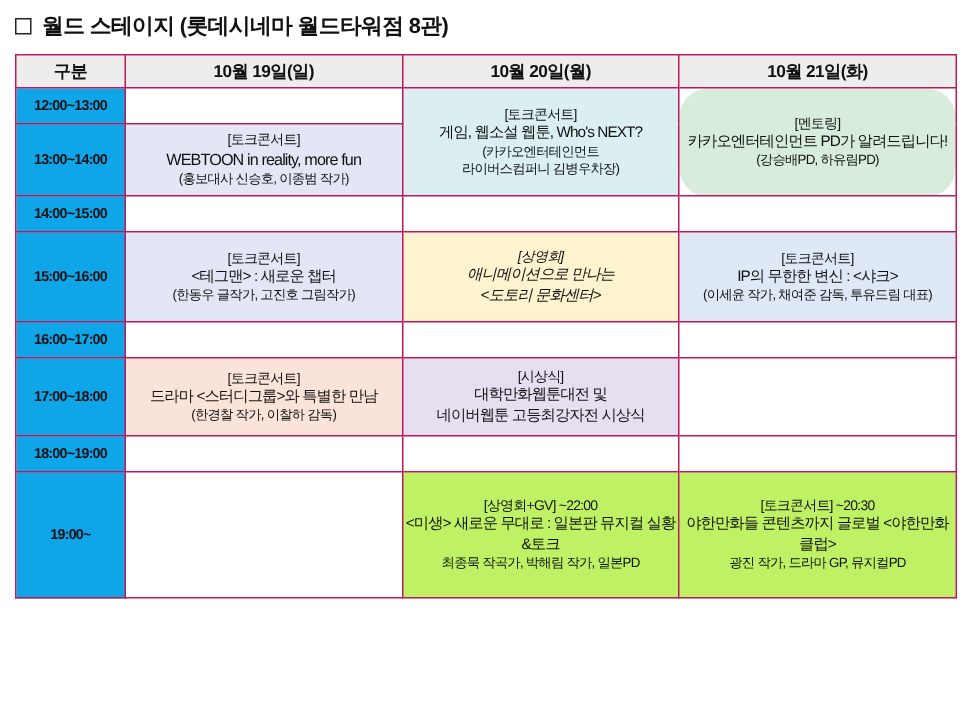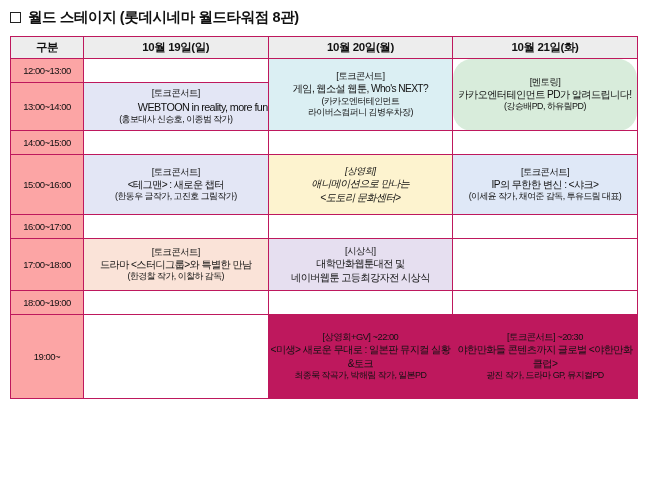--- a/index.html
+++ b/index.html
@@ -58,22 +58,23 @@
     height: 22px;
     letter-spacing: -0.4px;
   }
   col.c-time { width: 73px; }
   col.c-day  { width: 184.6px; }
 
   td.timecell {
     font-size: 9.5px;
     color: #111;
     letter-spacing: -0.5px;
-    background: #fca5a5;
+    background: #0ea5e9;
     white-space: nowrap;
+    font-weight: bold;
   }
   td.cell {
     font-size: 9.3px;
     color: #111;
     line-height: 1.32;
     letter-spacing: -0.5px;
     padding: 2px 3px;
   }
   .cell-inner { display: block; }
   .cat {
@@ -81,38 +82,38 @@
     font-size: 9.3px;
     letter-spacing: -0.5px;
     white-space: nowrap;
   }
   .ttl {
     display: block;
     font-size: 10.2px;
     letter-spacing: -0.6px;
     margin-top: 0px;
   }
-  .ttl.big { font-size: 10.8px; text-align: right; }
+  .ttl.big { font-size: 10.8px; }
   .sub {
     display: block;
     font-size: 8.9px;
     letter-spacing: -0.5px;
     margin-top: 0px;
   }
   .empty { background: #fff; }
 
   
   .bg-blue   { background: #e3e6f5; }
   .bg-cyan   { background: #dbeff3; }
   .bg-green  { background: #d8ecdb; border-radius: 19px; }
   .bg-yellow { background: #fdf3cf; font-style: italic; }
   .bg-peach  { background: #fae3d8; }
   .bg-purple { background: #e6dff0; margin-left: 45px; }
   .bg-ice    { background: #dfe8f7; }
-  .bg-lblue  { background: #be185d; }
+  .bg-lblue  { background: #bef264; }
 </style>
 </head>
 <body>
 
 <div id="page">
 
   <div class="title-row">
     <span class="title-checkbox"></span>
     <span class="title-text">월드 스테이지 (롯데시네마 월드타워점 8관)</span>
   </div>

